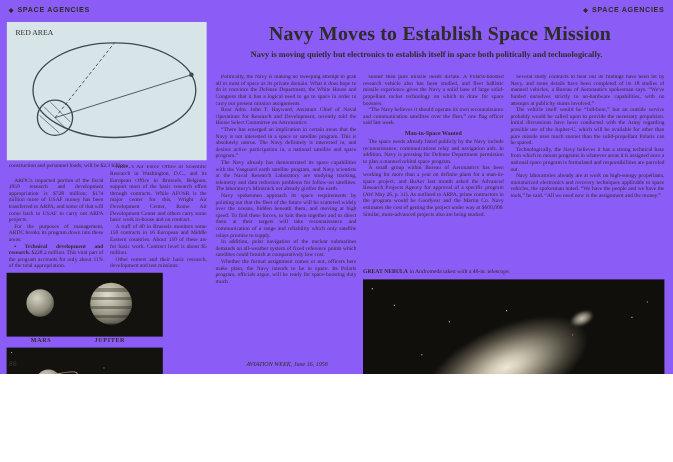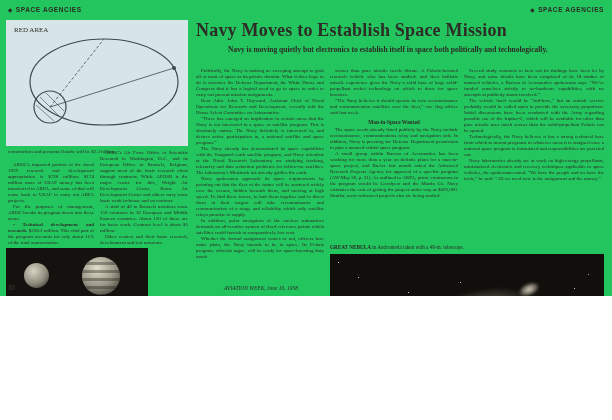--- a/index.html
+++ b/index.html
@@ -1,16 +1,16 @@
 <!DOCTYPE html>
 <html><head>
 <meta charset="utf-8">
 <style>
   html,body{margin:0;padding:0;}
-  .page{position:relative;width:612px;height:296px;background:#22c55e;overflow:hidden;
+  .page{position:relative;width:612px;height:340px;background:#8b5cf6;overflow:hidden;
         font-family:"Liberation Serif",serif;color:#2e2c26;}
   .page *{box-sizing:border-box;}
 
   
   .kicker{position:absolute;top:6px;font-family:"Liberation Sans",sans-serif;font-weight:bold;
           font-size:6.5px;letter-spacing:.6px;color:#2e2c26;white-space:nowrap;}
   .kicker-left{left:8px;} .kicker-right{right:8px;}
   .diamond{font-size:5.5px;margin-right:3px;}
 
   
@@ -22,21 +22,21 @@
   .col p{margin:0;text-indent:5px;}
   .col p b{font-weight:bold;}
   .col1{left:8px;top:162px;width:86px;height:82px;}
   .col2{left:100px;top:150px;width:88px;height:94px;}
   .colA{left:196px;top:68px;width:128px;height:336px;}
   .colB{left:330px;top:68px;width:128px;height:172px;}
   .colC{left:464px;top:68px;width:140px;height:172px;}
   .subhead{font-weight:bold;text-align:center;font-size:5.4px;margin:3px 0 2px 0;}
 
   
-  .main-head{position:absolute;left:196px;top:20px;width:408px;text-align:left;
+  .main-head{position:absolute;left:196px;top:20px;width:408px;text-align:center;
              font-size:18px;font-weight:bold;letter-spacing:.2px;}
   .lead{position:absolute;left:218px;top:46px;width:372px;font-size:7.5px;line-height:8.5px;
         font-weight:bold;text-indent:10px;text-align:justify;}
 
   
   .planets{position:absolute;left:6px;top:248px;width:142px;}
   .strip{position:relative;width:142px;background:#14120e;overflow:hidden;}
   .strip1{height:58px;} .strip2{height:64px;}
   .plabels{position:relative;height:10px;font-size:5.5px;font-weight:bold;letter-spacing:.6px;}
   .plabels span{position:absolute;top:1px;}

